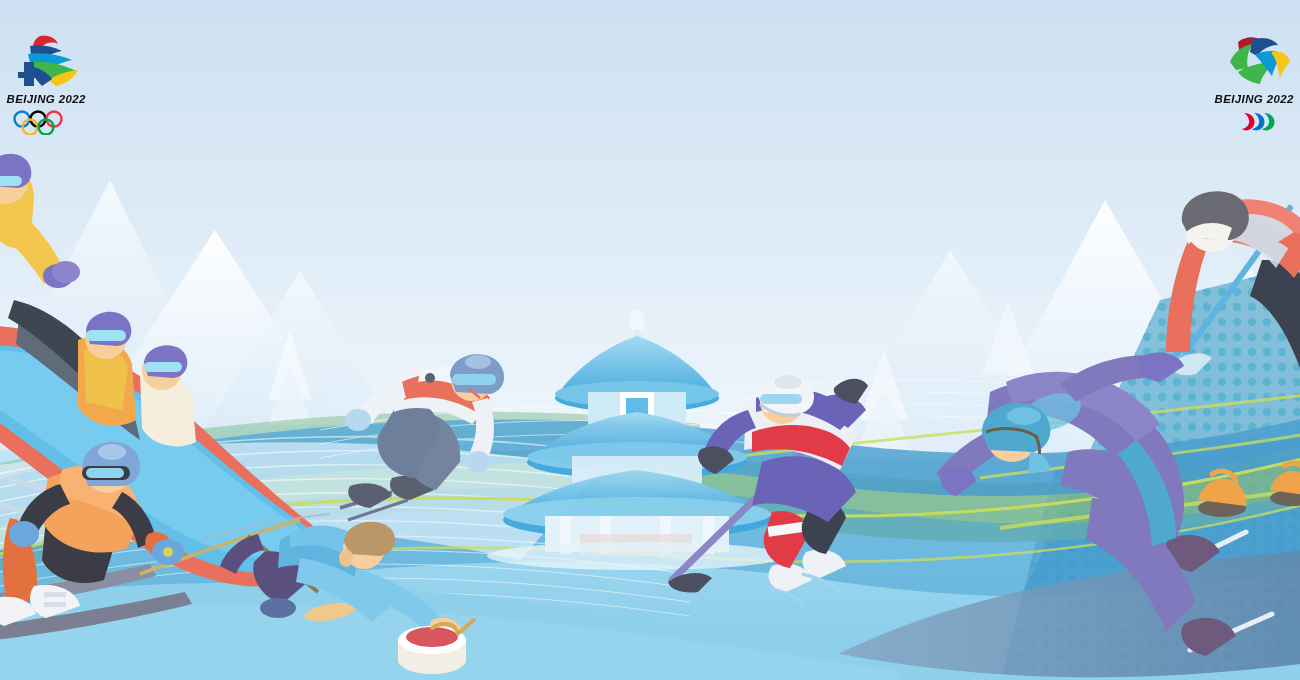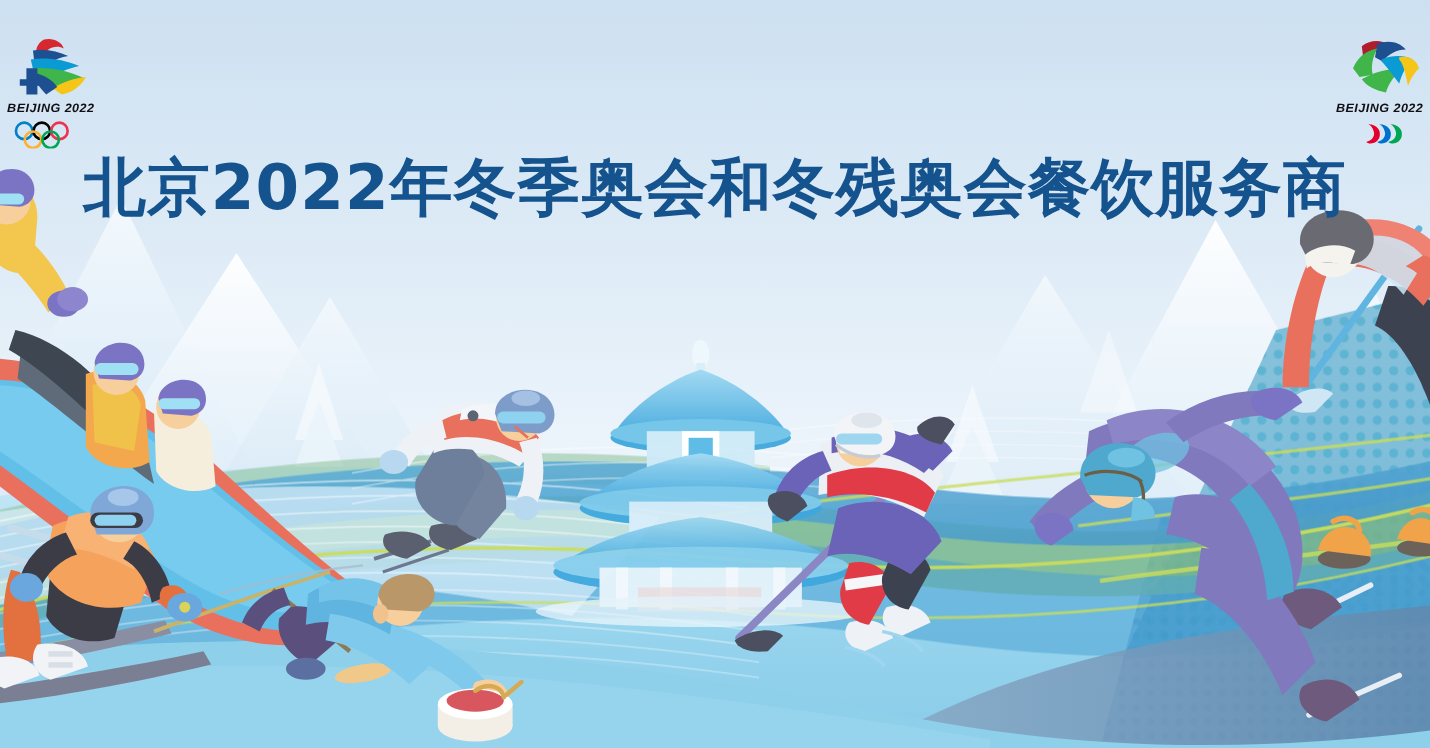--- a/index.html
+++ b/index.html
@@ -491,15 +491,14 @@
       <div class="logo-word">BEIJING 2022</div>
       <svg class="logo-sym" viewBox="0 0 76 26" xmlns="http://www.w3.org/2000/svg">
         <path d="M28,4 C 36,4 40,10 38,16 C 36,21 30,23 26,20 C 31,19 34,15 33,11 C 32,7 30,5 28,4 Z" fill="#e4002b"></path>
         <path d="M38,4 C 46,4 50,10 48,16 C 46,21 40,23 36,20 C 41,19 44,15 43,11 C 42,7 40,5 38,4 Z" fill="#0072ce"></path>
         <path d="M48,4 C 56,4 60,10 58,16 C 56,21 50,23 46,20 C 51,19 54,15 53,11 C 52,7 50,5 48,4 Z" fill="#00a651"></path>
       </svg>
     </div>
 
   </div>
 
-  <div id="title">北京2022年冬季奥会和冬残奥会餐饮服务商</div>
 
 </div>
 
 </body></html>

